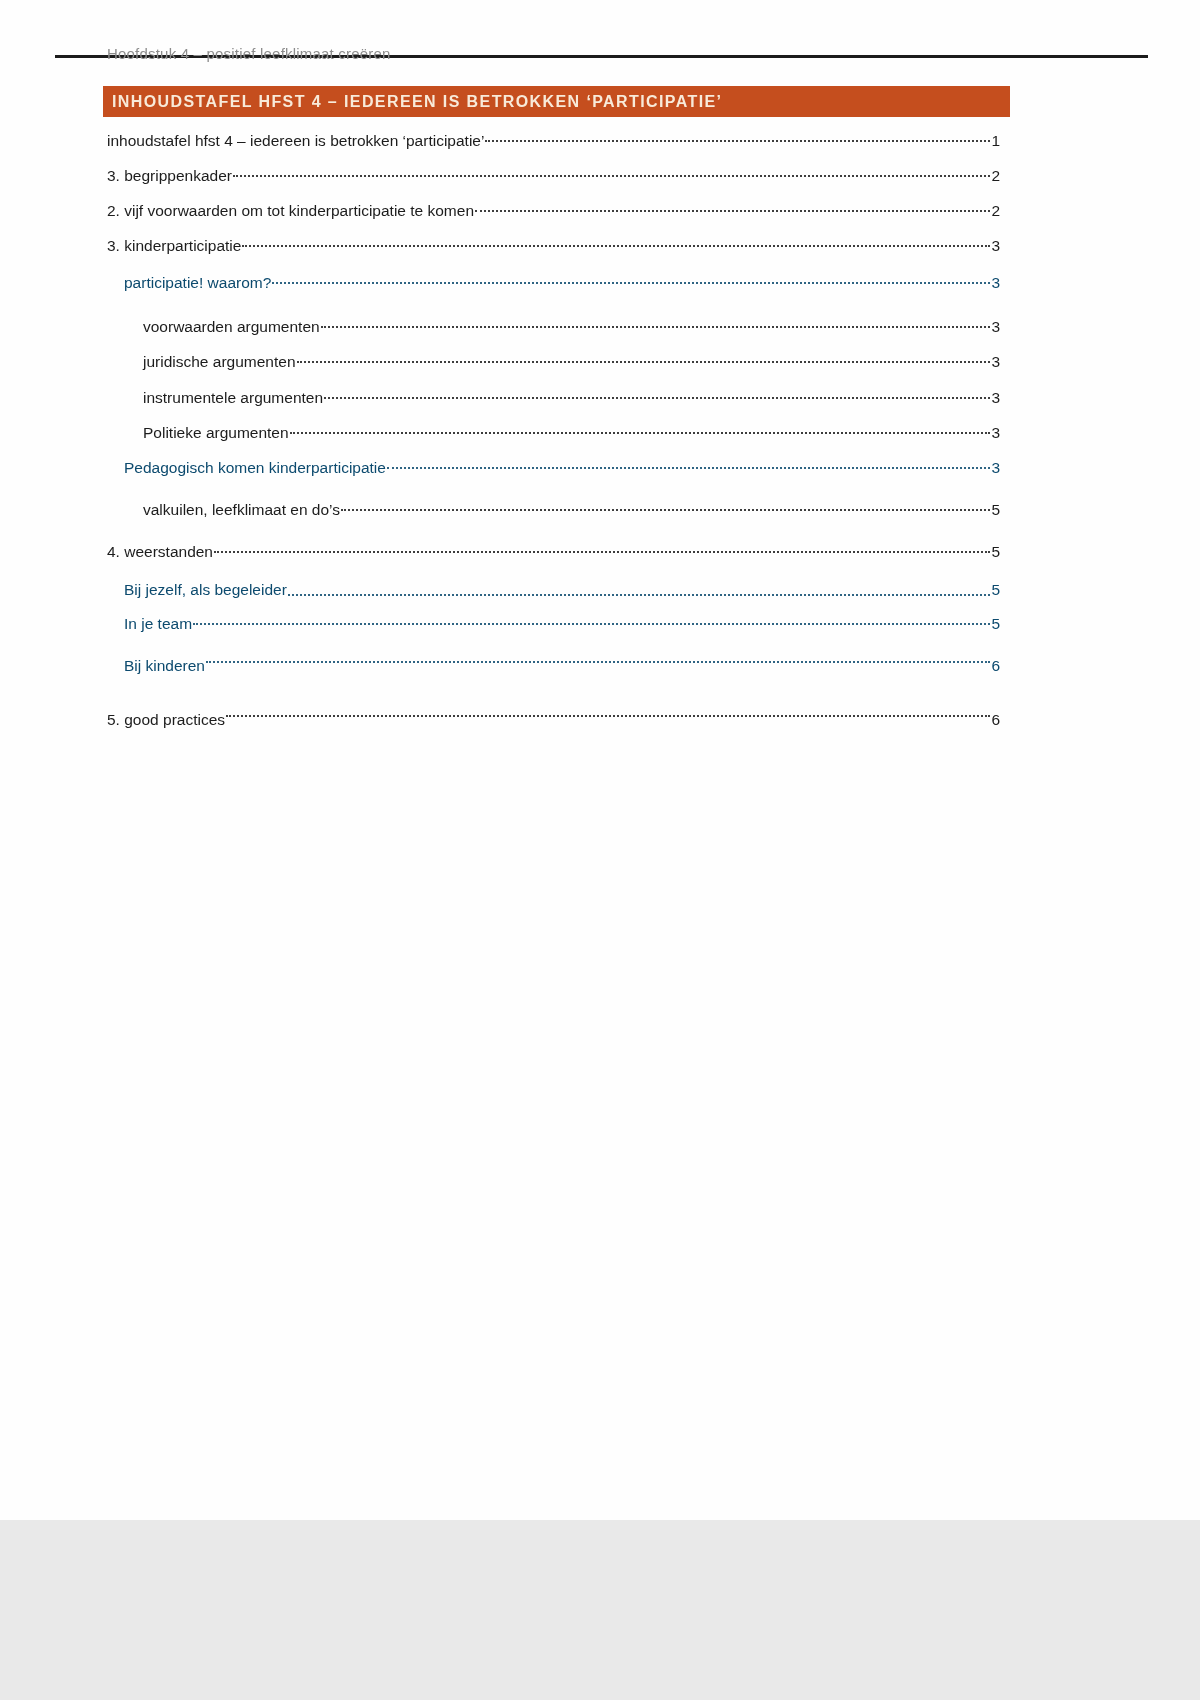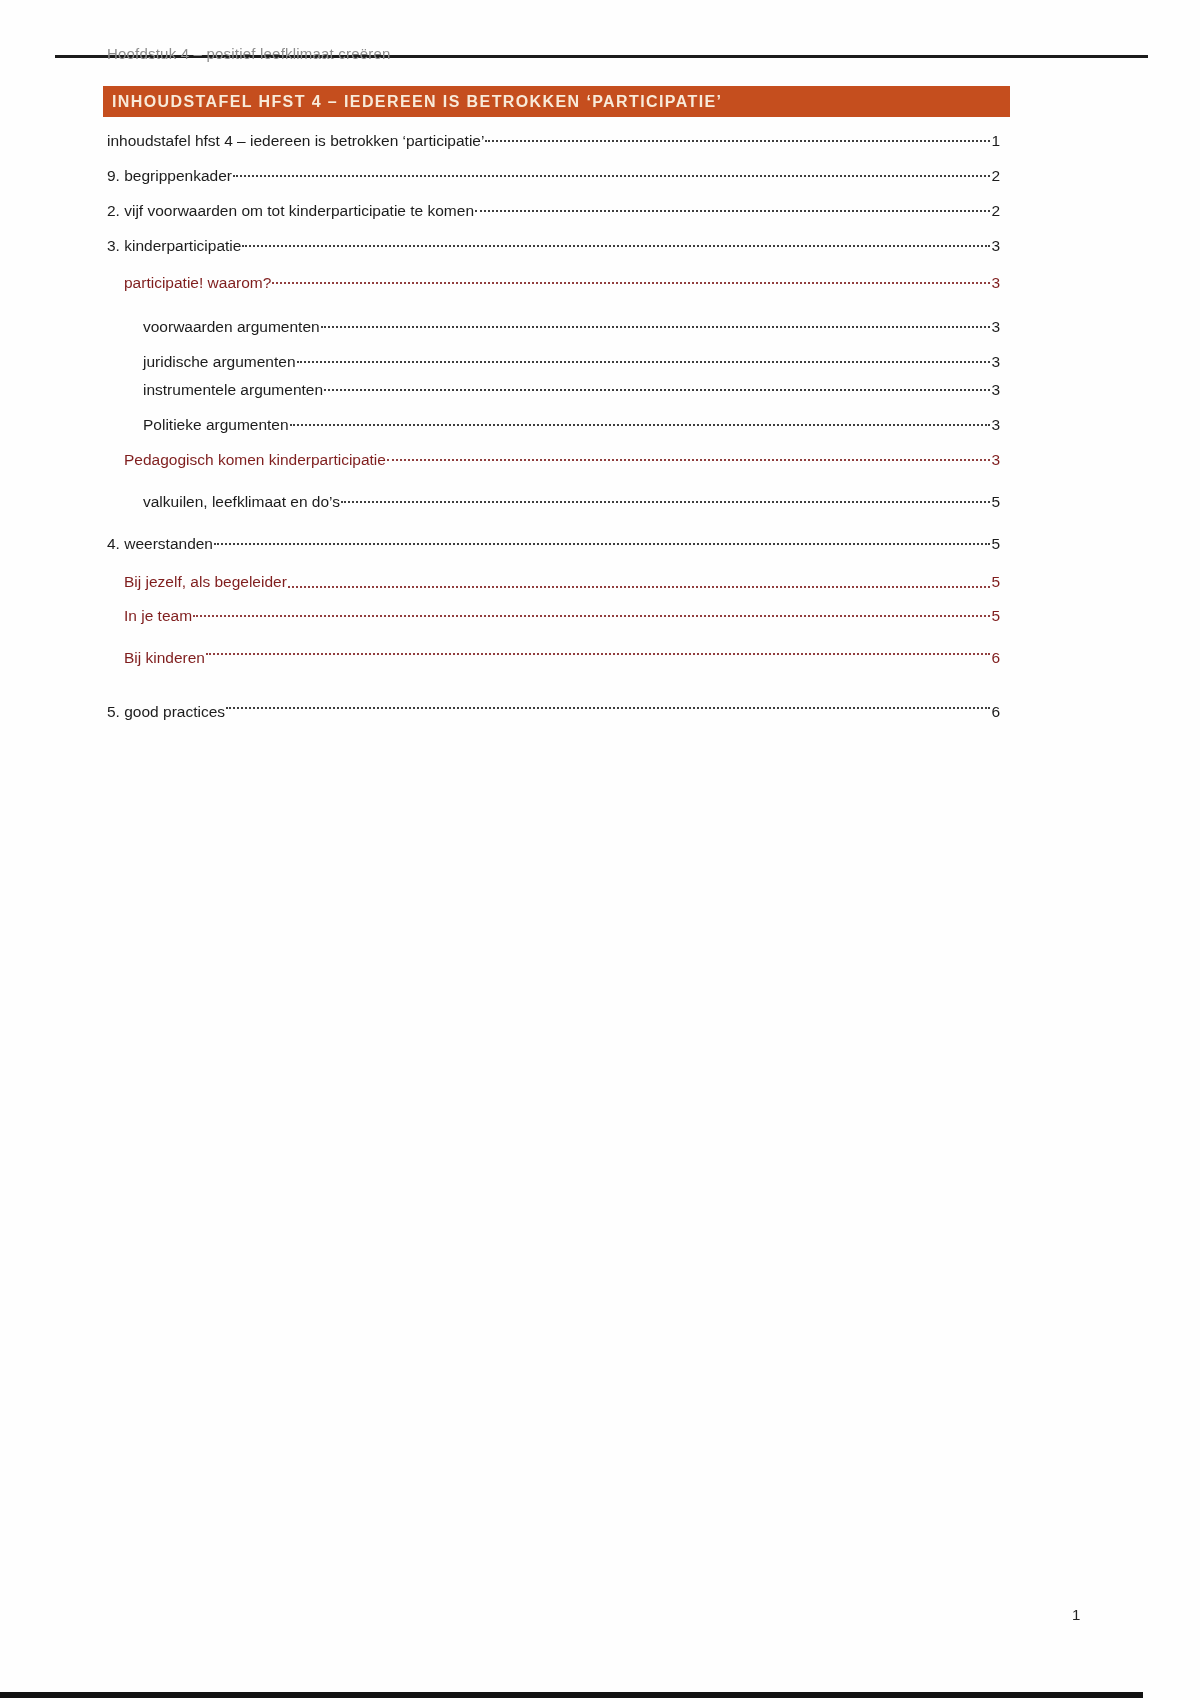--- a/index.html
+++ b/index.html
@@ -1,18 +1,18 @@
 <!DOCTYPE html>
 <html><head>
 <meta charset="utf-8">
 <style>
   html,body{margin:0;padding:0;background:#e9e9e9;}
   .page{
     position:relative;
-    width:1200px;height:1700px;
+    width:1200px;height:1520px;
     margin:0 auto;
     background:#fefefe;
     font-family:"Liberation Sans","DejaVu Sans",sans-serif;
     overflow:hidden;
   }
   .top-rule{
     position:absolute;left:55px;top:55px;width:1093px;height:3px;
     background:#1c1c1c;
   }
   .running-header{
@@ -31,38 +31,38 @@
     position:absolute;left:103px;top:117px;width:897px;
   }
   .toc-row{
     display:flex;align-items:baseline;
     height:20px;line-height:20px;
     font-size:15.5px;
     margin-top:15px;
     box-sizing:border-box;
   }
   .toc-row.plain{color:#1c1c1c;}
-  .toc-row.accent{color:#7f1d1d;}
+  .toc-row.accent{color:#0c4a6e;}
   .toc-row.lv0{padding-left:4px;}
   .toc-row.lv1{padding-left:21px;}
   .toc-row.lv2{padding-left:40px;}
   .toc-row .label{white-space:nowrap;}
   .toc-row .leader{
     flex:1;min-width:12px;
     border-bottom:2px dotted currentColor;
     margin:0 1px;
     transform:translateY(-4px);
     opacity:.85;
   }
   .toc-row .pagenum{white-space:nowrap;}
   
   .toc-row:nth-child(1){margin-top:14px;}
   .toc-row:nth-child(5){margin-top:17px;}
   .toc-row:nth-child(6){margin-top:24px;}
-  .toc-row:nth-child(8){margin-top:8px;}
+  .toc-row:nth-child(8){margin-top:16px;}
   .toc-row:nth-child(11){margin-top:22px;}
   .toc-row:nth-child(12){margin-top:22px;}
   .toc-row:nth-child(13){margin-top:18px;align-items:flex-end;}
   .toc-row:nth-child(14){margin-top:14px;}
   .toc-row:nth-child(15){margin-top:22px;align-items:center;}
   .toc-row:nth-child(16){margin-top:34px;align-items:center;}
   .toc-row:nth-child(17){margin-top:23px;}
   .footer-pagenum{
     position:absolute;left:1072px;top:1606px;
     font-size:15px;color:#222;
@@ -83,21 +83,21 @@
 
   <div class="banner">INHOUDSTAFEL HFST 4 – IEDEREEN IS BETROKKEN ‘PARTICIPATIE’</div>
 
   <div class="toc" id="toc-list">
       <div class="toc-row plain lv0">
         <span class="label">inhoudstafel hfst 4 – iedereen is betrokken ‘participatie’</span>
         <span class="leader"></span>
         <span class="pagenum">1</span>
       </div>
       <div class="toc-row plain lv0">
-        <span class="label">9. begrippenkader</span>
+        <span class="label">3. begrippenkader</span>
         <span class="leader"></span>
         <span class="pagenum">2</span>
       </div>
       <div class="toc-row plain lv0">
         <span class="label">2. vijf voorwaarden om tot kinderparticipatie te komen</span>
         <span class="leader"></span>
         <span class="pagenum">2</span>
       </div>
       <div class="toc-row plain lv0">
         <span class="label">3. kinderparticipatie</span>

